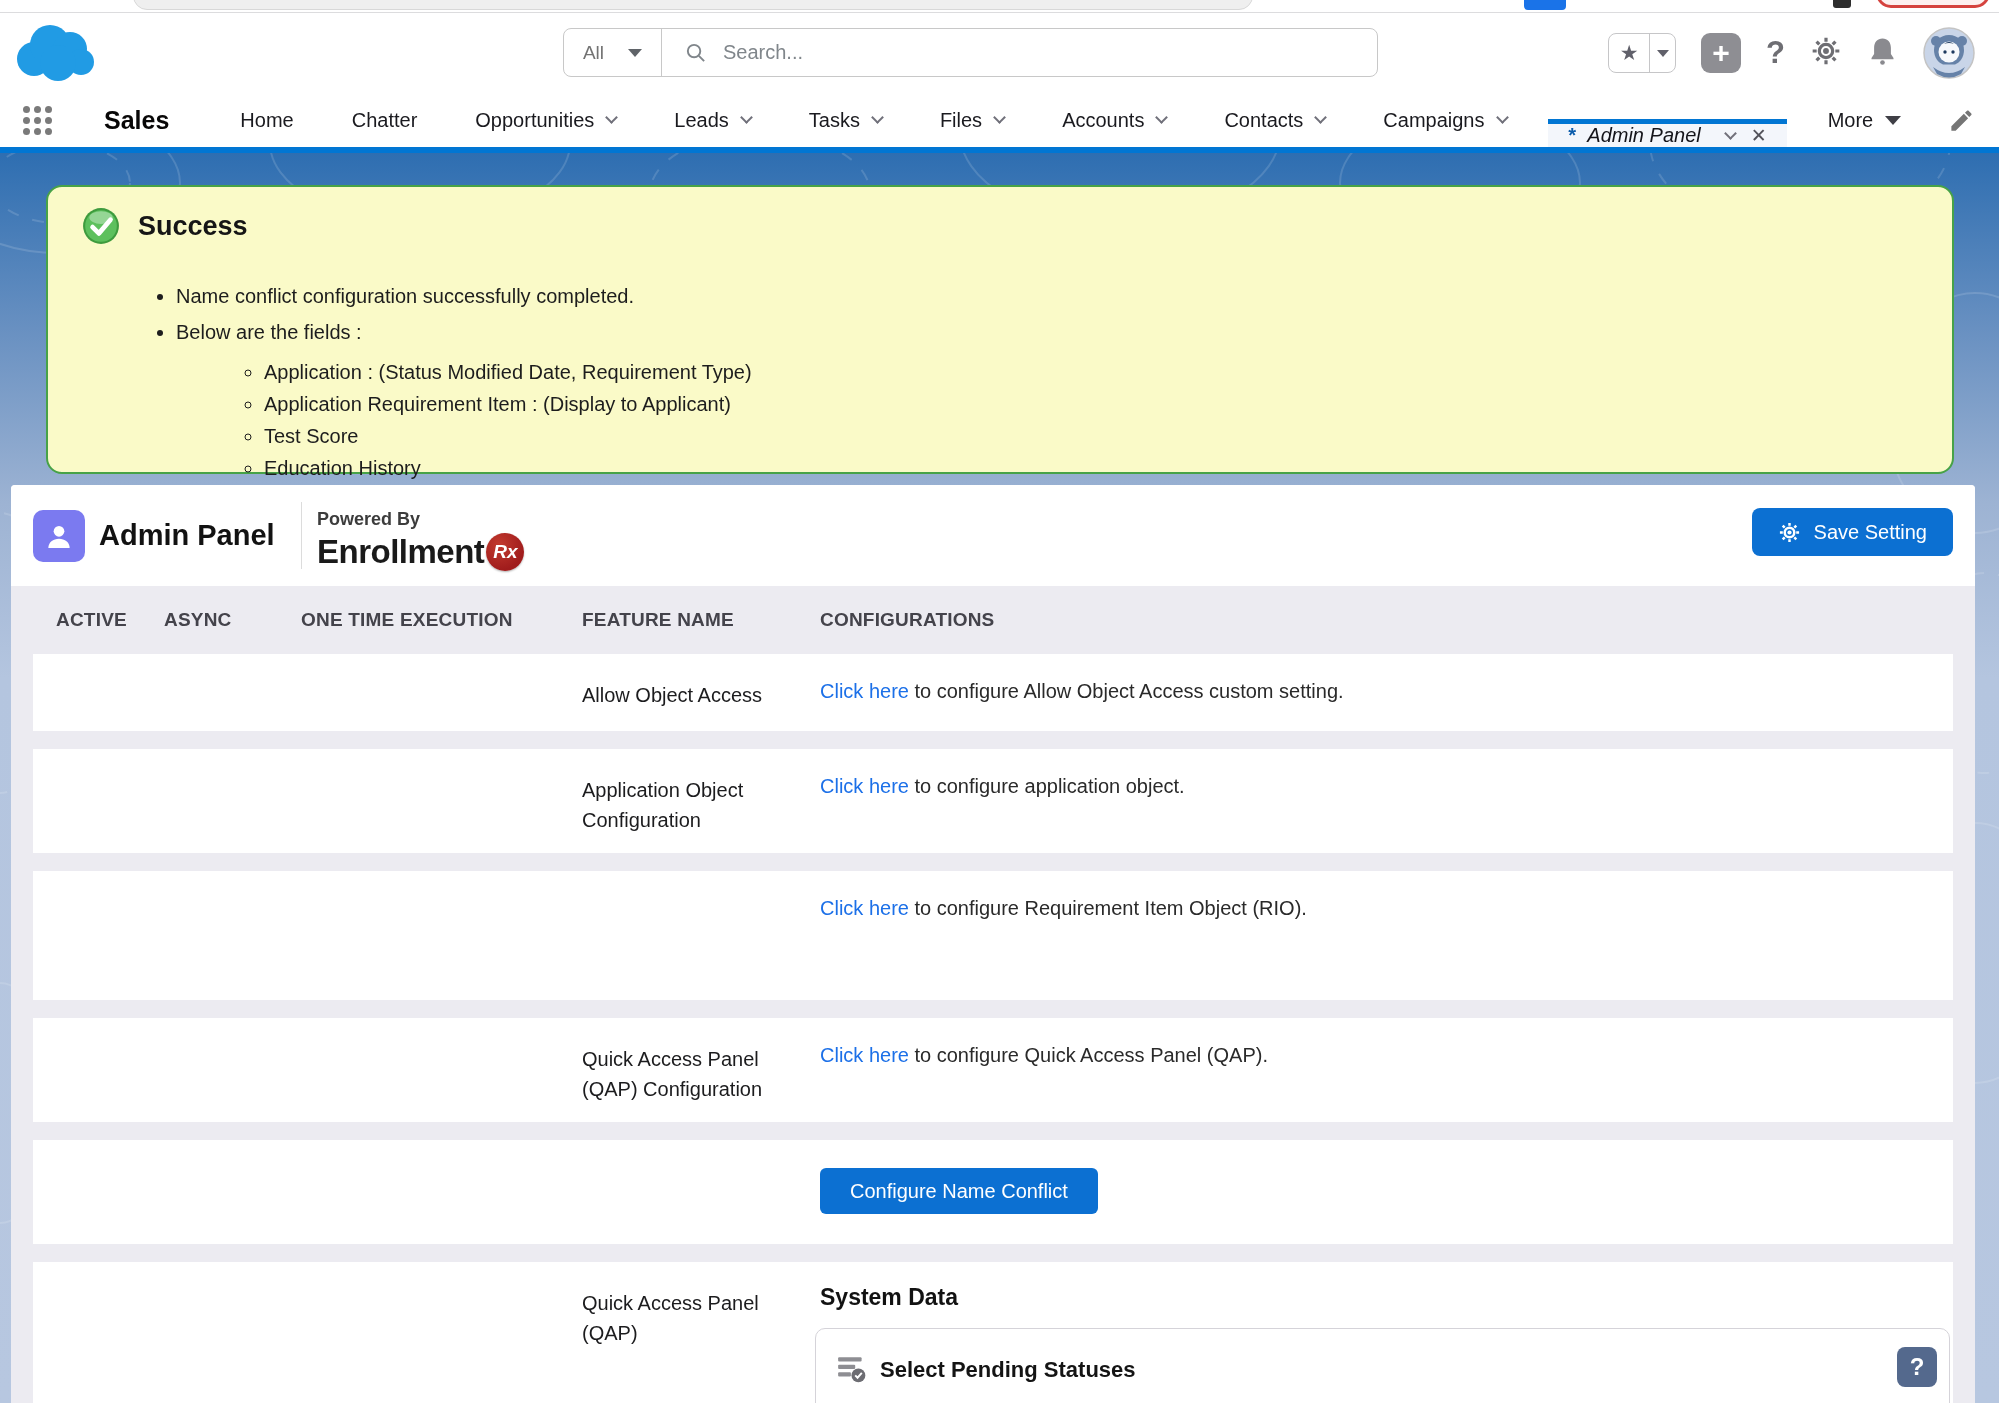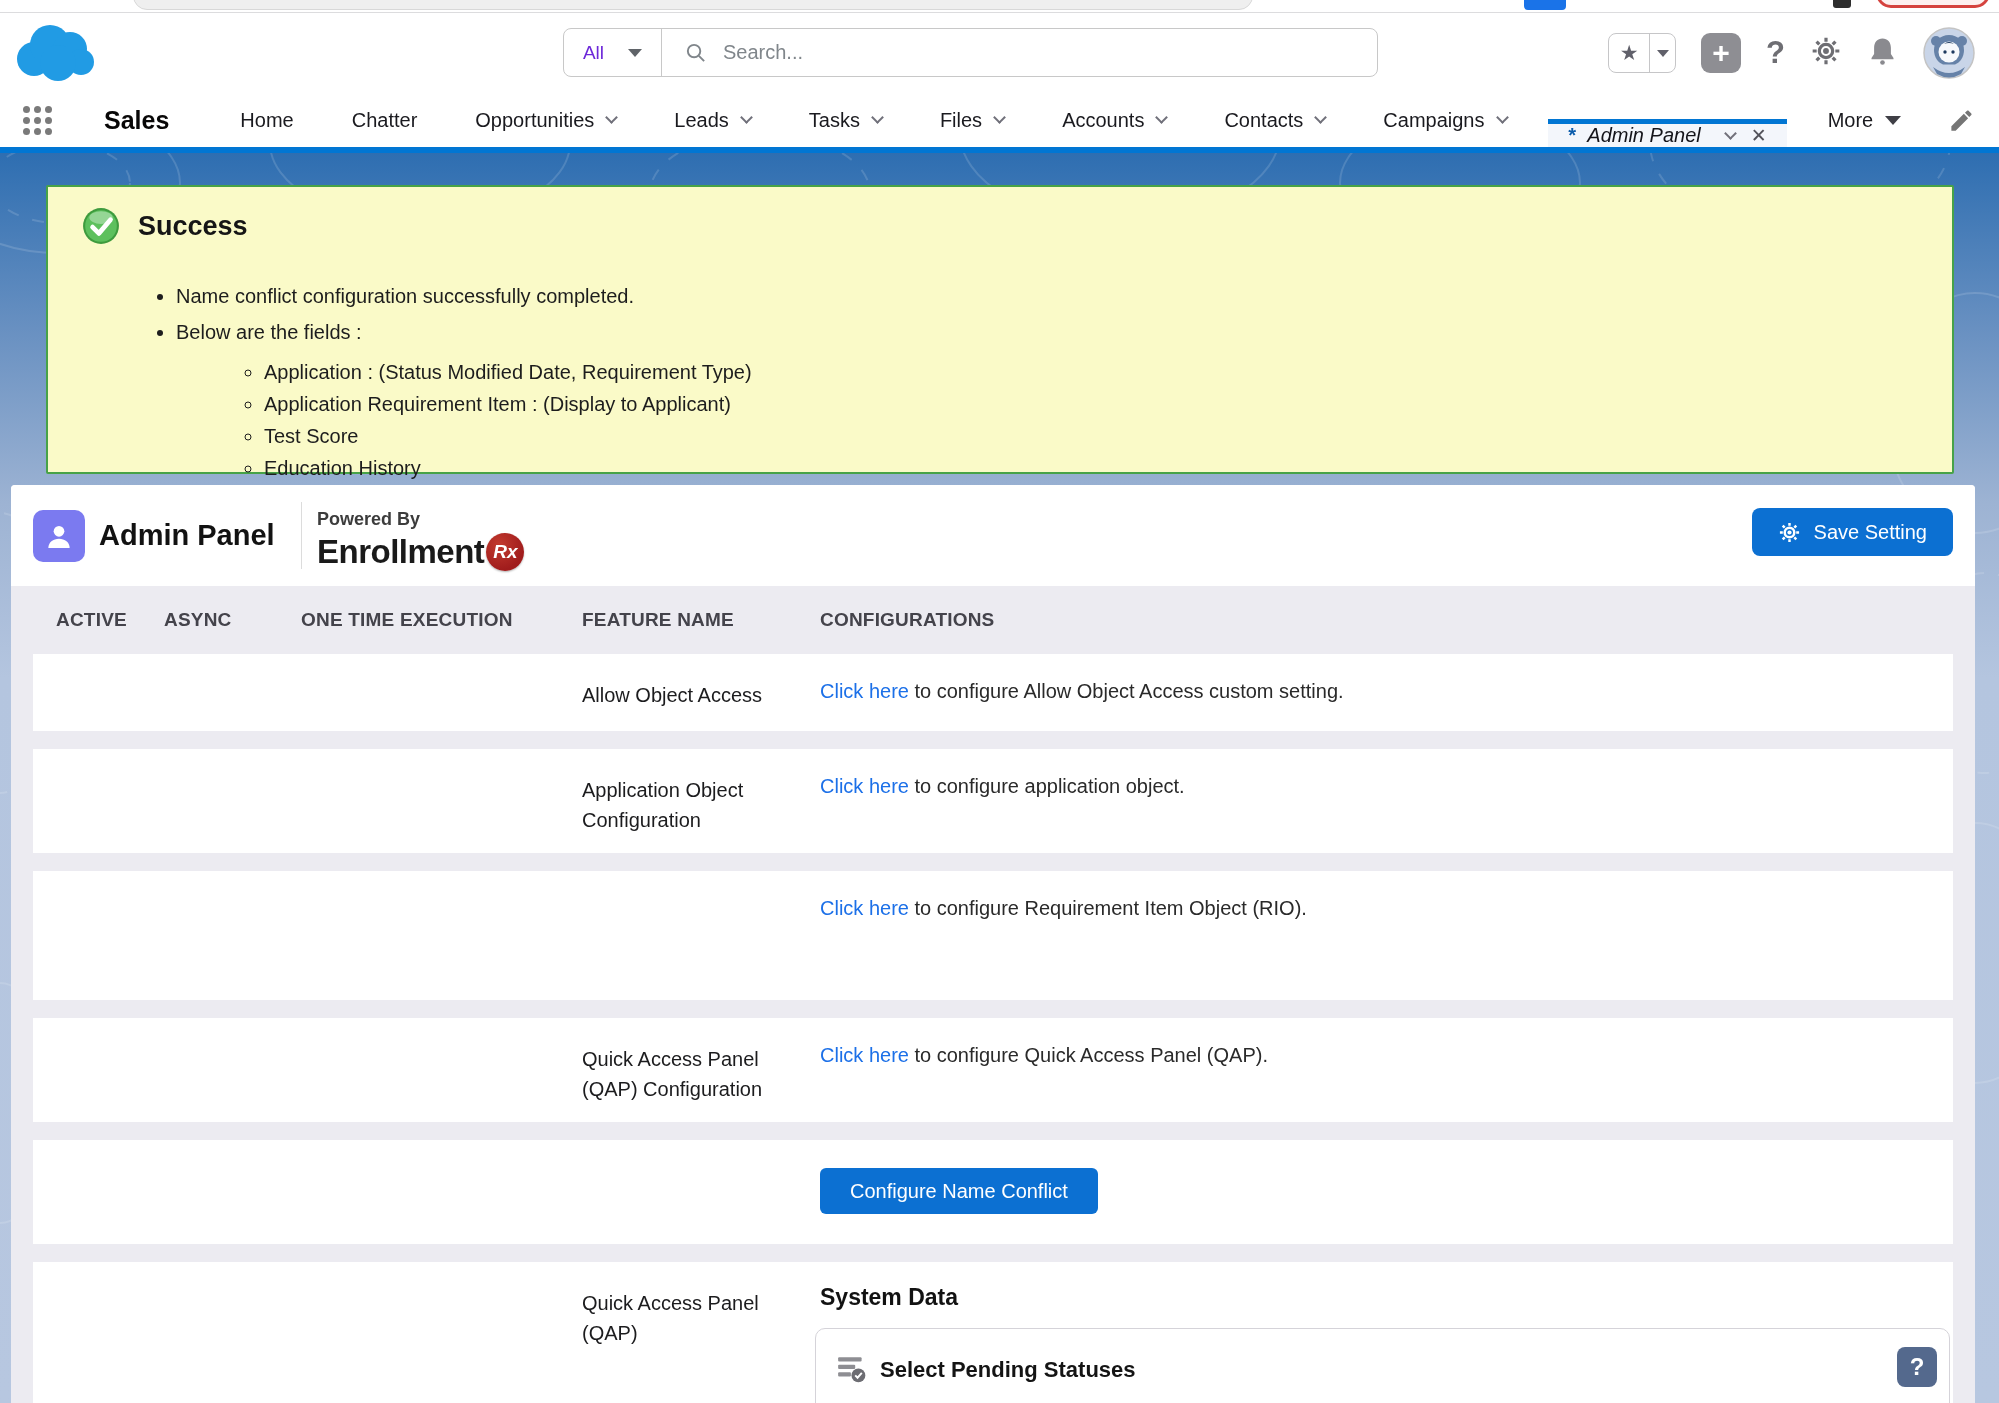--- a/index.html
+++ b/index.html
@@ -11,21 +11,21 @@
   .browser-strip { position:absolute; left:0; top:0; width:100%; height:13px; background:#fff; border-bottom:1px solid #DCDCDE; overflow:hidden; }
   .omnibox { position:absolute; left:133px; top:-40px; width:1120px; height:50px; background:#EFEFEF; border:1px solid #D8D8D8; border-radius:14px; }
   .lwc-badge { position:absolute; left:1524px; top:-16px; width:42px; height:26px; background:var(--lwc_badge_blue,#1A73E8); border-radius:4px; color:#fff; font-size:13px; font-weight:bold; text-align:center; line-height:24px; }
   .ext-icon { position:absolute; left:1833px; top:-8px; width:18px; height:16px; background:#2E2E2E; border-radius:3px; }
   .record-pill { position:absolute; left:1876px; top:-22px; width:114px; height:30px; background:#FDF0EF; border:3px solid var(--record_pill_red,#D5433E); border-radius:16px; }
 
   
   .app-header { position:absolute; left:0; top:13px; width:100%; height:80px; background:#fff; }
   .cloud-logo { position:absolute; left:10px; top:6px; }
   .search-bar { position:absolute; left:563px; top:15px; width:815px; height:49px; border:1px solid #C8C8C8; border-radius:8px; display:flex; align-items:center; background:#fff; }
-  .search-scope { width:98px; height:100%; border-right:1px solid #C8C8C8; display:flex; align-items:center; justify-content:center; gap:24px; font-size:19px; color:#6d28d9; cursor:pointer; }
+  .search-scope { width:98px; height:100%; border-right:1px solid #C8C8C8; display:flex; align-items:center; justify-content:center; gap:24px; font-size:19px; color:#737373; cursor:pointer; }
   .tri-sm { width:0; height:0; border-left:7px solid transparent; border-right:7px solid transparent; border-top:8px solid #5F6368; }
   .search-glass { margin-left:22px; display:flex; }
   .search-input { flex:1; border:none; outline:none; margin-left:16px; font-size:20px; color:#3C4043; font-family:"Liberation Sans",sans-serif; }
   .search-input::placeholder { color:#80868B; }
   .hdr-icons { position:absolute; right:24px; top:14px; height:52px; display:flex; align-items:center; gap:25px; }
   .fav-group { display:flex; height:40px; border:1px solid #C6C6C8; border-radius:8px; overflow:hidden; background:#fff; }
   .fav-star { width:40px; display:flex; align-items:center; justify-content:center; font-size:21px; color:#60606A; }
   .fav-arrow { width:26px; display:flex; align-items:center; justify-content:center; border-left:1px solid #C6C6C8; }
   .tri-xs { width:0; height:0; border-left:6px solid transparent; border-right:6px solid transparent; border-top:7px solid #60606A; }
   .plus-btn { width:40px; height:40px; border-radius:9px; background:#8E8E93; color:#fff; font-size:30px; font-weight:bold; display:flex; align-items:center; justify-content:center; line-height:1; }
@@ -44,21 +44,21 @@
   .tab-close { font-style:normal; font-size:19px; color:#52525A; margin-left:4px; }
   .tri-down { width:0; height:0; border-left:8px solid transparent; border-right:8px solid transparent; border-top:9px solid #3F3F46; margin-left:12px; }
   .nav-pencil { align-self:center; margin-left:auto; margin-right:24px; display:flex; }
 
   
   .page-area { position:absolute; left:0; top:153px; width:100%; height:1250px; overflow:hidden;
     background:linear-gradient(180deg, var(--page_top_blue,#2E6EB1) 0%, #6890C1 14%, #9DB3D3 28%, var(--page_bottom_blue,#B4C5DF) 42%, #B7C7E0 100%); }
   .contours { position:absolute; left:0; top:0; pointer-events:none; }
 
   
-  .alert-box { position:absolute; left:46px; top:32px; width:1908px; height:289px; background:var(--success_bg,#FAFAC8); border:2px solid var(--success_border,#47A247); border-radius:2px; }
+  .alert-box { position:absolute; left:46px; top:32px; width:1908px; height:289px; background:var(--success_bg,#FAFAC8); border:2px solid var(--success_border,#47A247); border-radius:16px; }
   .alert-head { display:flex; align-items:center; gap:18px; padding:20px 0 0 34px; }
   .alert-title { font-size:27px; font-weight:bold; color:#161616; }
   .alert-list { margin-top:40px; padding-left:128px; list-style:disc; color:#1D1D1D; font-size:20px; }
   .alert-list > li { margin-bottom:13px; }
   .alert-sublist { margin-top:17px; padding-left:88px; list-style:circle; }
   .alert-sublist > li { margin-bottom:9px; }
 
   
   .main-panel { position:absolute; left:11px; top:332px; width:1964px; height:918px; background:var(--panel_gray,#ECEBF1); border-radius:4px 4px 0 0; overflow:hidden; }
   .panel-top { position:relative; height:101px; background:#fff; }

